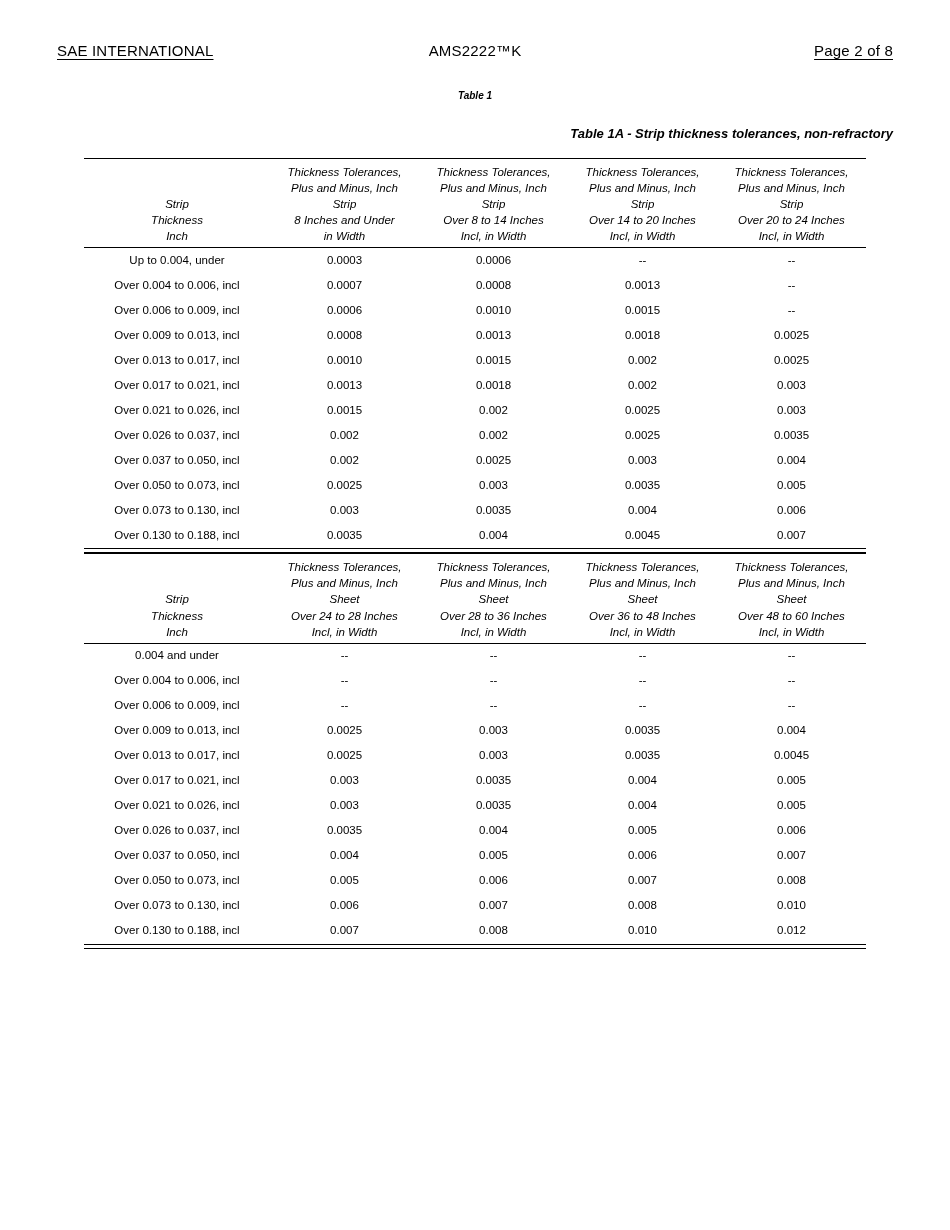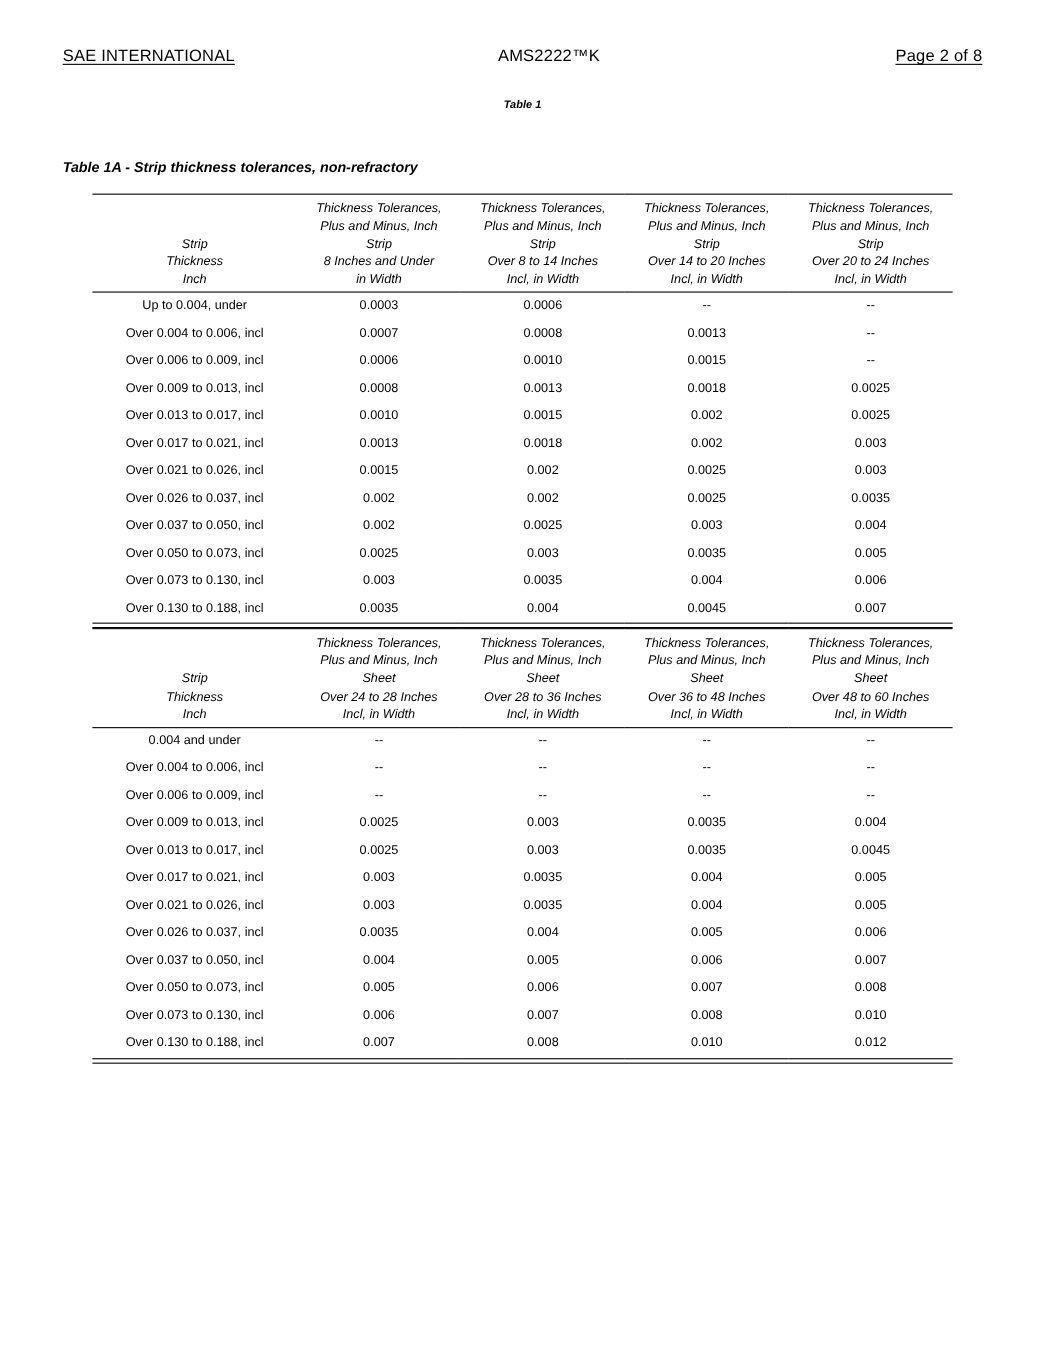--- a/index.html
+++ b/index.html
@@ -14,36 +14,36 @@
   .page { padding: 42px 57px 0 57px; }
 
   
   .page-header {
     position: relative;
     height: 22px;
     font-size: 15px;
     letter-spacing: 0.2px;
   }
   .hdr-left  { position: absolute; left: 0; top: 0; }
-  .hdr-center{ position: absolute; left: 50%; top: 0; transform: translateX(-50%); margin-left: 24px; }
+  .hdr-center{ position: absolute; left: 50%; top: 0; transform: translateX(-50%); }
   .hdr-right { position: absolute; right: 0; top: 0; }
   .underline { text-decoration: underline; text-underline-offset: 3px; }
 
   
   .doc-title {
     margin-top: 26px;
     text-align: center;
     font-weight: bold;
     font-style: italic;
     font-size: 10px;
   }
   .table-caption {
-    margin-top: 43px;
+    margin-top: 25px;
     margin-bottom: 17px;
-    text-align: left;
+    text-align: right;
     font-weight: bold;
     font-style: italic;
     font-size: 13px;
   }
 
   
   .table-wrap {
     width: 782px;
     margin: 0 auto;
     border-bottom: 1.5px solid #000;

